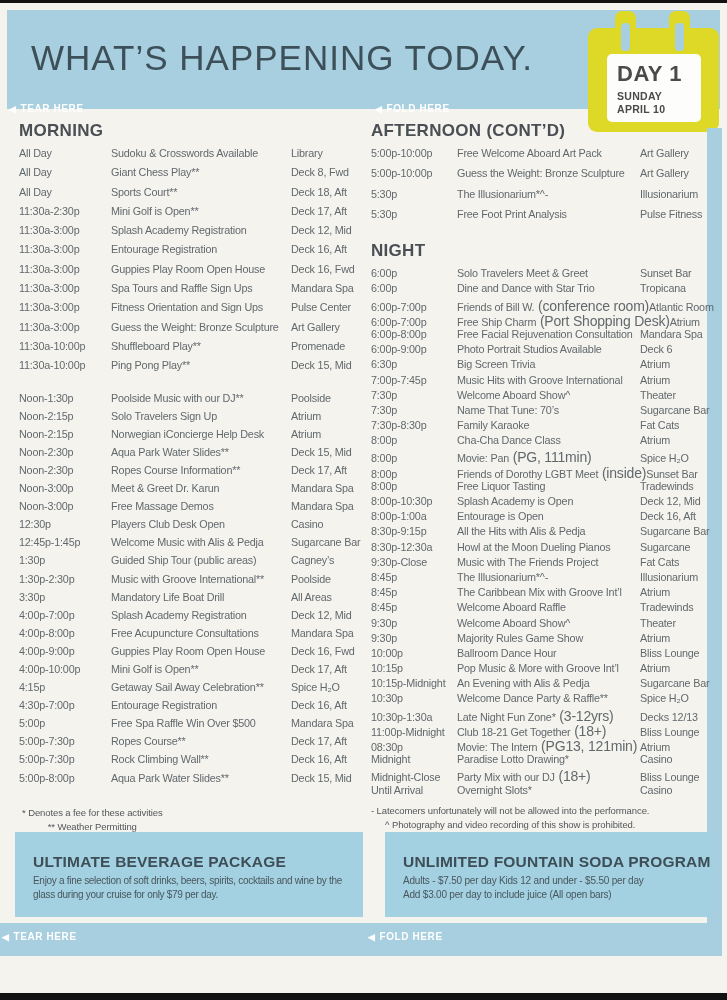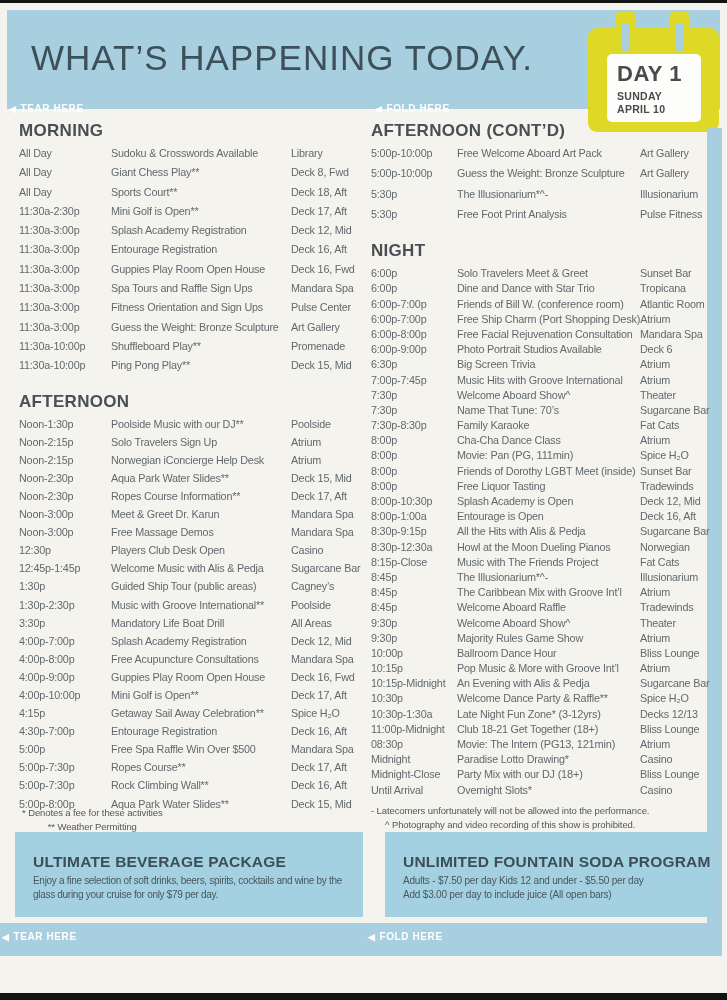--- a/index.html
+++ b/index.html
@@ -61,21 +61,21 @@
     margin-bottom:6px;
   }
   .section { margin-bottom:13px; }
   .row { display:flex; align-items:baseline; white-space:nowrap;
          font-size:10.8px; letter-spacing:-0.2px; color:#61696d; }
   .row .t { flex:0 0 92px; }
   .row .e { flex:0 0 180px; }
   .row .l { flex:1; min-width:0; }
   #col-right .row .t { flex-basis:86px; }
   #col-right .row .e { flex-basis:183px; }
-  .row .n { font-size:11px; }
+  .row .n { font-size:14px; }
   .sec-morning .row         { height:19.3px; }
   .sec-afternoon .row       { height:18.1px; }
   .sec-afternoon-contd .row { height:20.3px; }
   .sec-night .row           { height:15.2px; }
 
   
   .footnotes { position:absolute; font-size:9.5px; color:#53575a; line-height:13.5px; letter-spacing:-0.1px;text-align:center; }
   #footnotes-left  { left:22px;  top:806px; }
   #footnotes-right { left:371px; top:804px; }
 
@@ -180,21 +180,20 @@
         <span class="e">Shuffleboard Play**</span>
         <span class="l">Promenade</span>
       </div>
       <div class="row">
         <span class="t">11:30a-10:00p</span>
         <span class="e">Ping Pong Play**</span>
         <span class="l">Deck 15, Mid</span>
       </div>
     </div>
     <div class="section sec-afternoon">
-      <div class="sec-title">AFTERNOON</div>
       <div class="row">
         <span class="t">Noon-1:30p</span>
         <span class="e">Poolside Music with our DJ**</span>
         <span class="l">Poolside</span>
       </div>
       <div class="row">
         <span class="t">Noon-2:15p</span>
         <span class="e">Solo Travelers Sign Up</span>
         <span class="l">Atrium</span>
       </div>
@@ -412,24 +411,24 @@
         <span class="l">Deck 16, Aft</span>
       </div>
       <div class="row">
         <span class="t">8:30p-9:15p</span>
         <span class="e">All the Hits with Alis &amp; Pedja</span>
         <span class="l">Sugarcane Bar</span>
       </div>
       <div class="row">
         <span class="t">8:30p-12:30a</span>
         <span class="e">Howl at the Moon Dueling Pianos</span>
-        <span class="l">Norwegian</span>
-      </div>
-      <div class="row">
-        <span class="t">8:15p-Close</span>
+        <span class="l">Sugarcane</span>
+      </div>
+      <div class="row">
+        <span class="t">9:30p-Close</span>
         <span class="e">Music with The Friends Project</span>
         <span class="l">Fat Cats</span>
       </div>
       <div class="row">
         <span class="t">8:45p</span>
         <span class="e">The Illusionarium*^-</span>
         <span class="l">Illusionarium</span>
       </div>
       <div class="row">
         <span class="t">8:45p</span>

